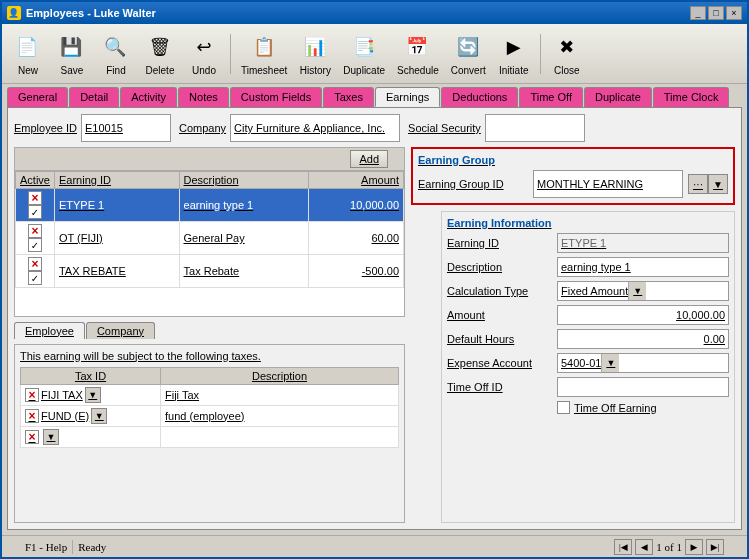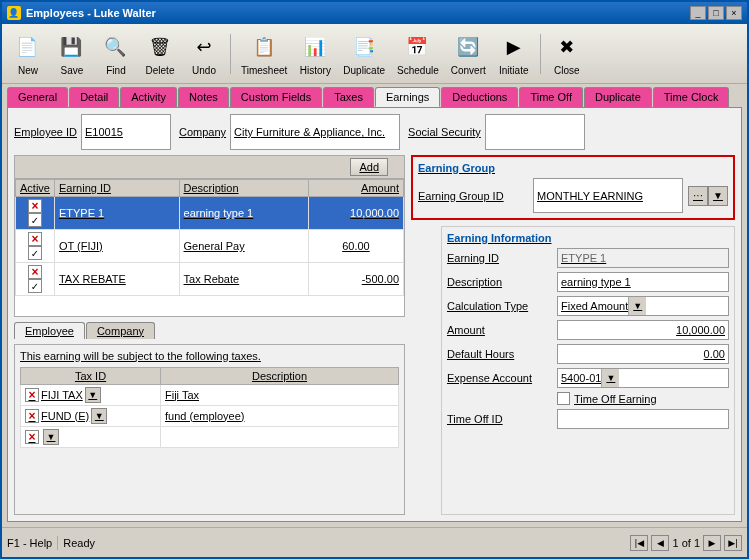--- a/index.html
+++ b/index.html
@@ -20,21 +20,21 @@
 
     .tabs-main { display: flex; padding: 3px 5px 0; background: #d4d0c8; gap: 1px; }
     .tab-main { padding: 3px 10px; background: #ec4899; border: 1px solid #888; border-bottom: none; cursor: pointer; font-size: 11px; color: #000; border-radius: 3px 3px 0 0; }
     .tab-main.active { background: #f0f0f0; border-bottom: 1px solid #f0f0f0; z-index: 1; }
 
     .main-content { background: #f0f0f0; flex: 1; border: 1px solid #888; margin: 0 5px 5px; padding: 6px; display: flex; flex-direction: column; gap: 5px; text-decoration: underline; }
 
     .employee-header { display: flex; align-items: center; gap: 8px; }
     .field-group { display: flex; align-items: center; gap: 4px; }
     .field-label { font-size: 11px; white-space: nowrap; }
-    .field-input { border: 1px solid #999; background: white; height: 36px; padding: 1px 3px; font-size: 11px; }
+    .field-input { border: 1px solid #999; background: white; height: 28px; padding: 1px 3px; font-size: 11px; }
 
     .content-area { display: flex; gap: 6px; flex: 1; }
 
     .left-panel { width: 400px; display: flex; flex-direction: column; gap: 5px; }
 
     .earnings-table-container { border: 1px solid #aaa; background: white; flex: 1; }
     .table-header-row { display: flex; align-items: center; justify-content: flex-end; padding: 2px 16px; background: #d4d0c8; border-bottom: 1px solid #aaa; }
     .add-btn { padding: 2px 8px; border: 1px solid #888; background: linear-gradient(to bottom, #f0f0e8, #d4d0c8); cursor: pointer; font-size: 11px; }
 
     .earnings-grid { width: 100%; border-collapse: collapse; }
@@ -57,37 +57,37 @@
     .tax-table { width: 100%; border-collapse: collapse; }
     .tax-table th { background: #d4d0c8; border: 1px solid #aaa; padding: 2px 4px; font-size: 11px; font-weight: normal; }
     .tax-table td { border: 1px solid #ddd; padding: 2px 4px; font-size: 11px; background: white; }
     .dropdown-arrow { width: 16px; height: 16px; background: #d4d0c8; border: 1px solid #888; display: inline-flex; align-items: center; justify-content: center; font-size: 9px; cursor: pointer; }
 
     .right-panel { flex: 1; display: flex; flex-direction: column; gap: 6px; }
 
     .earning-group-box { border: 2px solid #cc0000; padding: 5px; background: #f0f0f0; }
     .section-title { font-size: 11px; color: #0054a6; font-weight: bold; margin-bottom: 4px; }
     .earning-group-row { display: flex; align-items: center; gap: 5px; }
-    .eg-input { border: 1px solid #999; background: white; height: 35px; padding: 1px 3px; font-size: 11px; flex: 1; }
+    .eg-input { border: 1px solid #999; background: white; height: 28px; padding: 1px 3px; font-size: 11px; flex: 1; }
     .eg-buttons { display: flex; }
     .eg-btn { width: 20px; height: 20px; background: #d4d0c8; border: 1px solid #888; cursor: pointer; display: flex; align-items: center; justify-content: center; font-size: 10px; }
 
     .earning-info-box { border: 1px solid #ccc; padding: 5px; background: #f0f0f0; flex: 1; margin-left: 30px; }
     .info-row { display: flex; align-items: center; margin-bottom: 4px; }
     .info-label { width: 110px; font-size: 11px; white-space: nowrap; }
     .info-input { border: 1px solid #999; background: white; height: 20px; padding: 1px 3px; font-size: 11px; flex: 1; }
     .info-input.readonly { background: #f0f0f0; color: #666; }
     .info-select { border: 1px solid #999; background: white; height: 20px; padding: 1px 3px; font-size: 11px; flex: 1; display: flex; align-items: center; cursor: pointer; }
     .select-arrow { background: #d4d0c8; height: 18px; width: 18px; display: flex; align-items: center; justify-content: center; font-size: 9px; border-left: 1px solid #aaa; }
     .amount-input { text-align: right; }
 
     .checkbox-row { display: flex; align-items: center; gap: 4px; }
     .time-off-chk { width: 13px; height: 13px; border: 1px solid #888; background: white; display: inline-flex; align-items: center; justify-content: center; cursor: pointer; }
 
-    .status-bar { background: #d4d0c8; border-top: 1px solid #aaa; padding: 2px 5px; display: flex; align-items: center; justify-content: space-between; height: 30px; }
+    .status-bar { background: #d4d0c8; border-top: 1px solid #aaa; padding: 2px 23px; display: flex; align-items: center; justify-content: space-between; height: 22px; font-family: Liberation Serif, serif; }
     .status-left { display: flex; align-items: center; gap: 5px; font-size: 11px; }
     .status-sep { width: 1px; height: 14px; background: #aaa; }
     .status-right { display: flex; align-items: center; gap: 3px; font-size: 11px; }
     .nav-btn { width: 18px; height: 16px; background: #d4d0c8; border: 1px solid #888; cursor: pointer; display: flex; align-items: center; justify-content: center; font-size: 9px; }
   </style>
 </head>
 <body>
 
 <div class="window">
 
@@ -214,21 +214,21 @@
                 <td>earning type 1</td>
                 <td style="text-align:right;">10,000.00</td>
               </tr>
               <tr>
                 <td class="checkbox-cell">
                   <div class="chk-x checked"></div>
                   <div class="chk-box checked" style="display:inline-flex;"></div>
                 </td>
                 <td>OT (FIJI)</td>
                 <td>General Pay</td>
-                <td style="text-align:center;">60.00</td>
+                <td style="text-align:right;">60.00</td>
               </tr>
               <tr>
                 <td class="checkbox-cell">
                   <div class="chk-x checked"></div>
                   <div class="chk-box checked" style="display:inline-flex;"></div>
                 </td>
                 <td>TAX REBATE</td>
                 <td>Tax Rebate</td>
                 <td style="text-align:right;">-500.00</td>
               </tr>
@@ -333,30 +333,30 @@
 
           <div class="info-row">
             <span class="info-label">Expense Account</span>
             <div class="info-select" style="flex:1;">
               <span>5400-01</span>
               <div class="select-arrow">▼</div>
             </div>
           </div>
 
           <div class="info-row">
+            <span class="info-label">Time Off ID</span>
+            <input type="text" class="info-input" value="" style="flex: 1 1 0%;">
+          </div>
+
+          <div class="info-row">
             <span class="info-label"></span>
             <div class="checkbox-row">
               <div class="time-off-chk"></div>
               <span>Time Off Earning</span>
             </div>
-          </div>
-
-          <div class="info-row">
-            <span class="info-label">Time Off ID</span>
-            <input type="text" class="info-input" value="" style="flex: 1 1 0%;">
           </div>
         </div>
       </div>
     </div>
   </div>
 
   <div class="status-bar">
     <div class="status-left">
       <span style="cursor:pointer;">F1 - Help</span>
       <div class="status-sep"></div>

